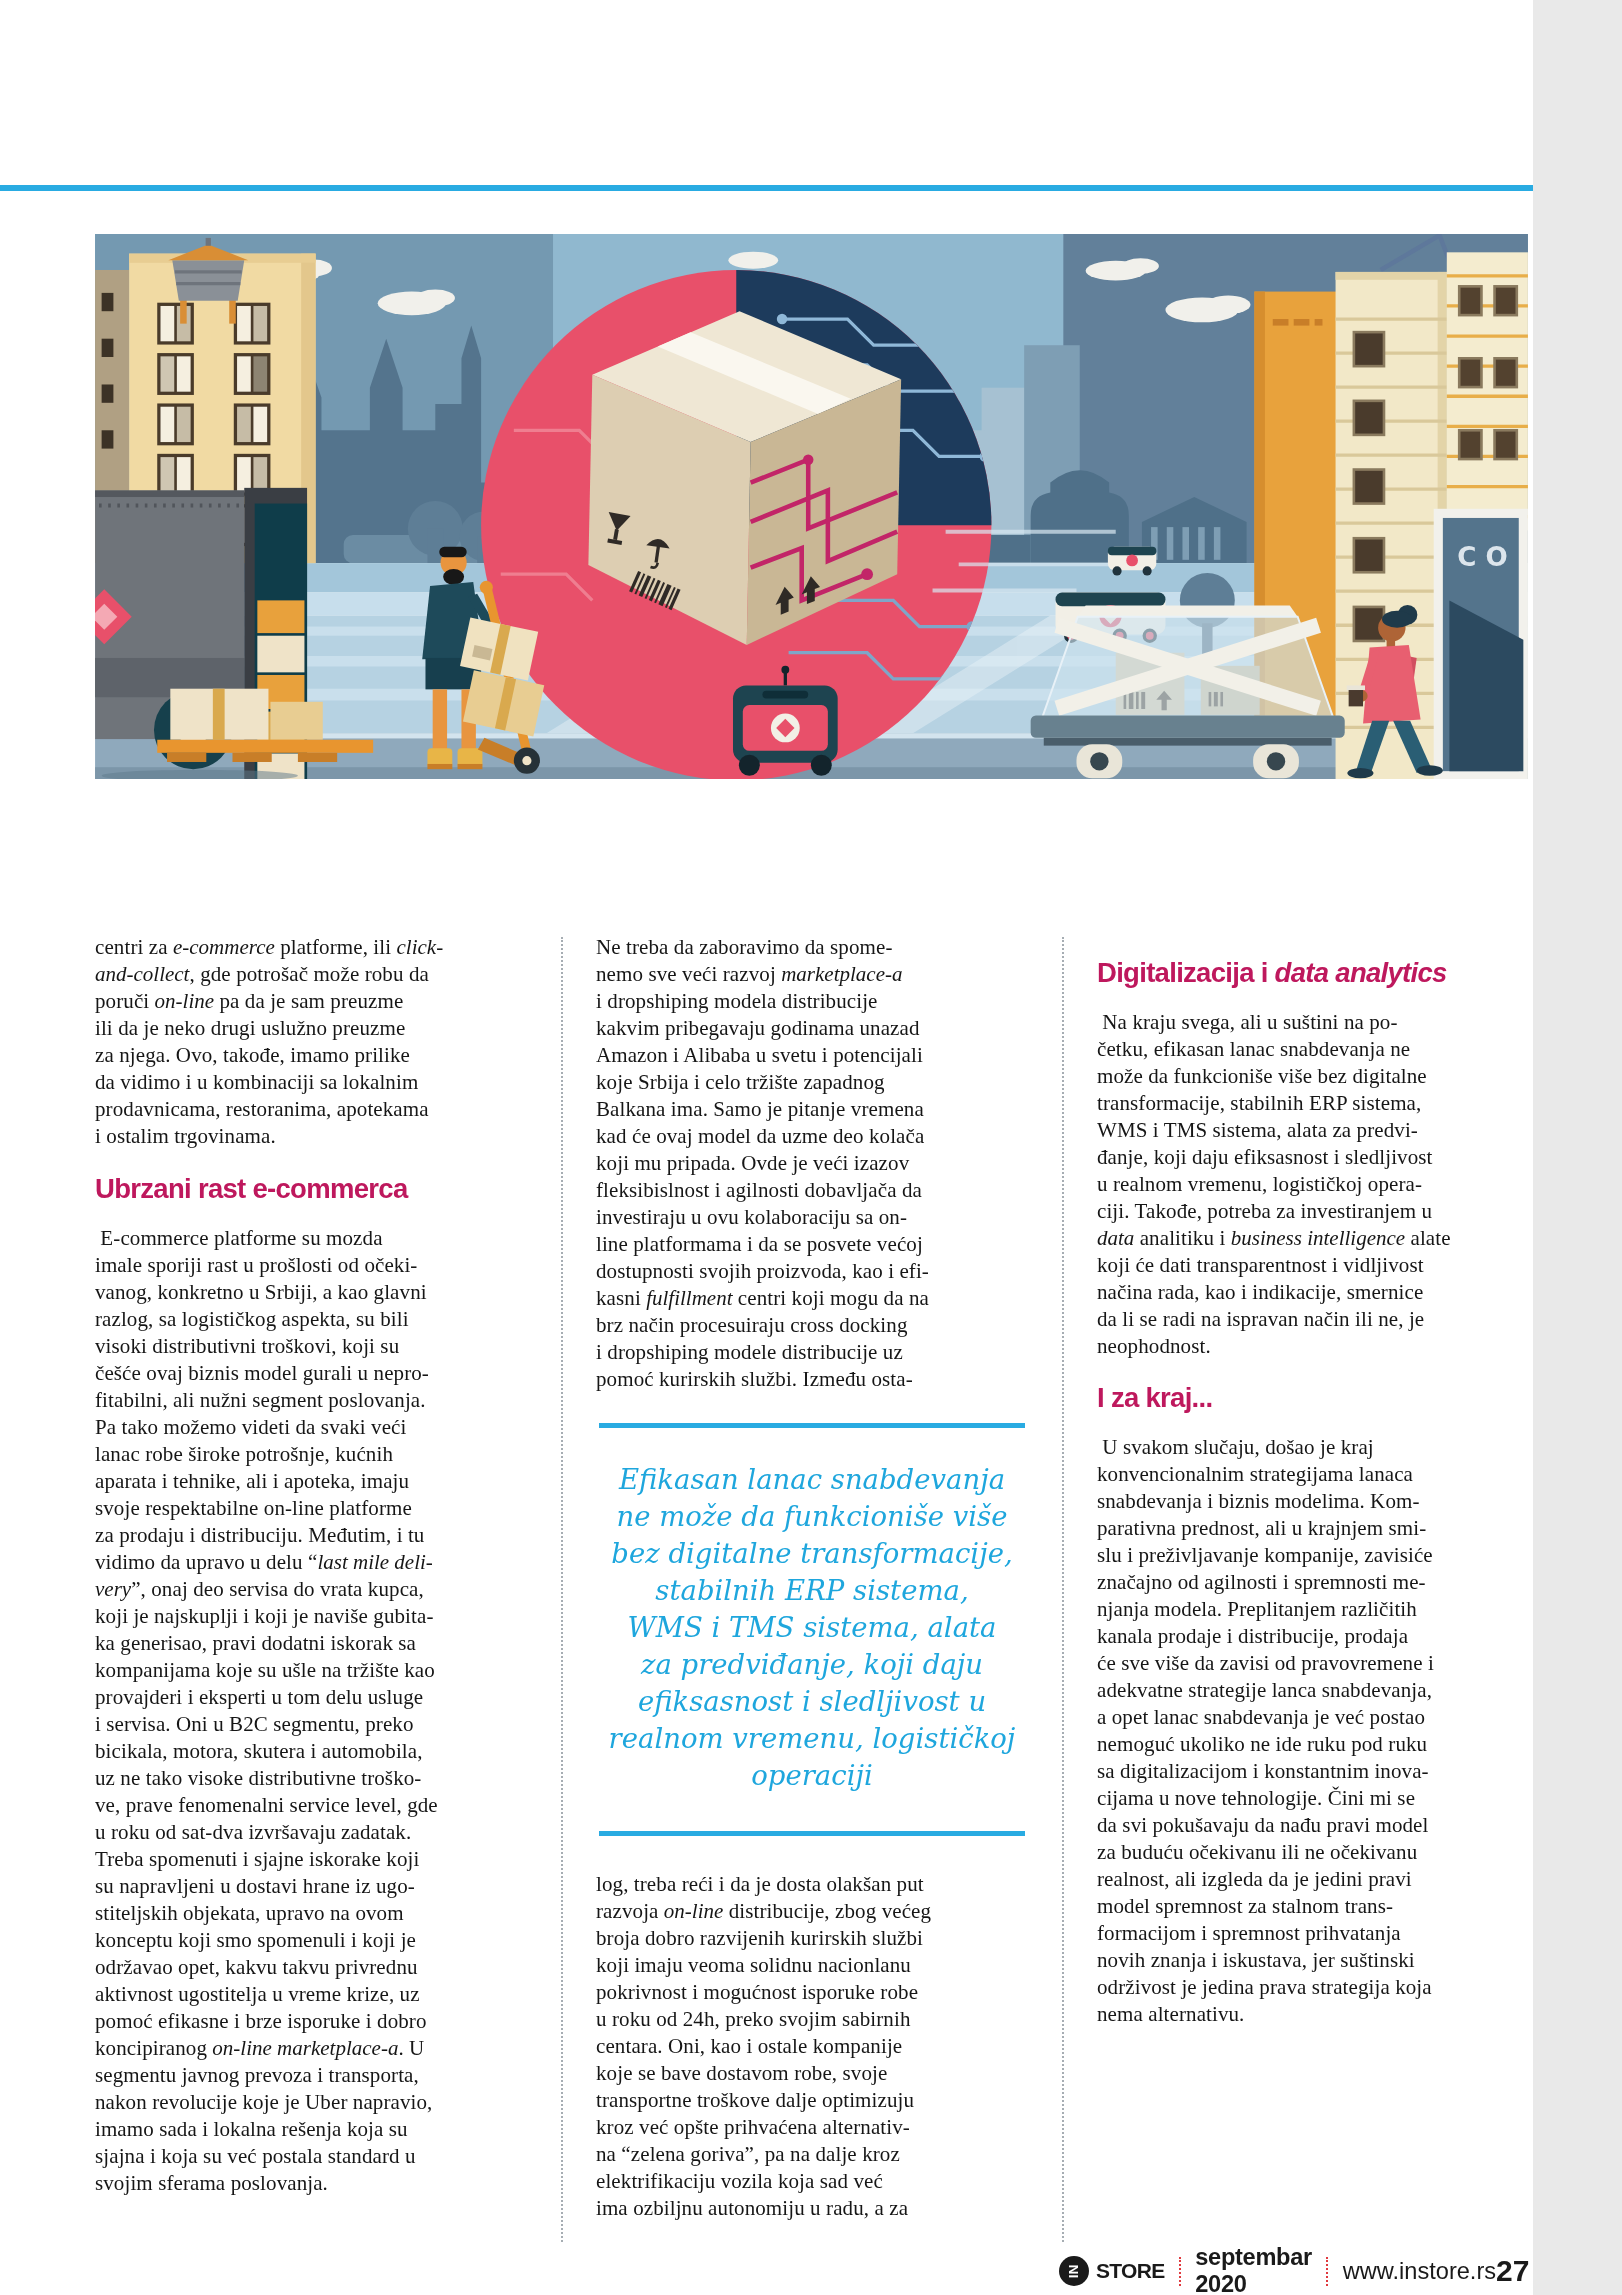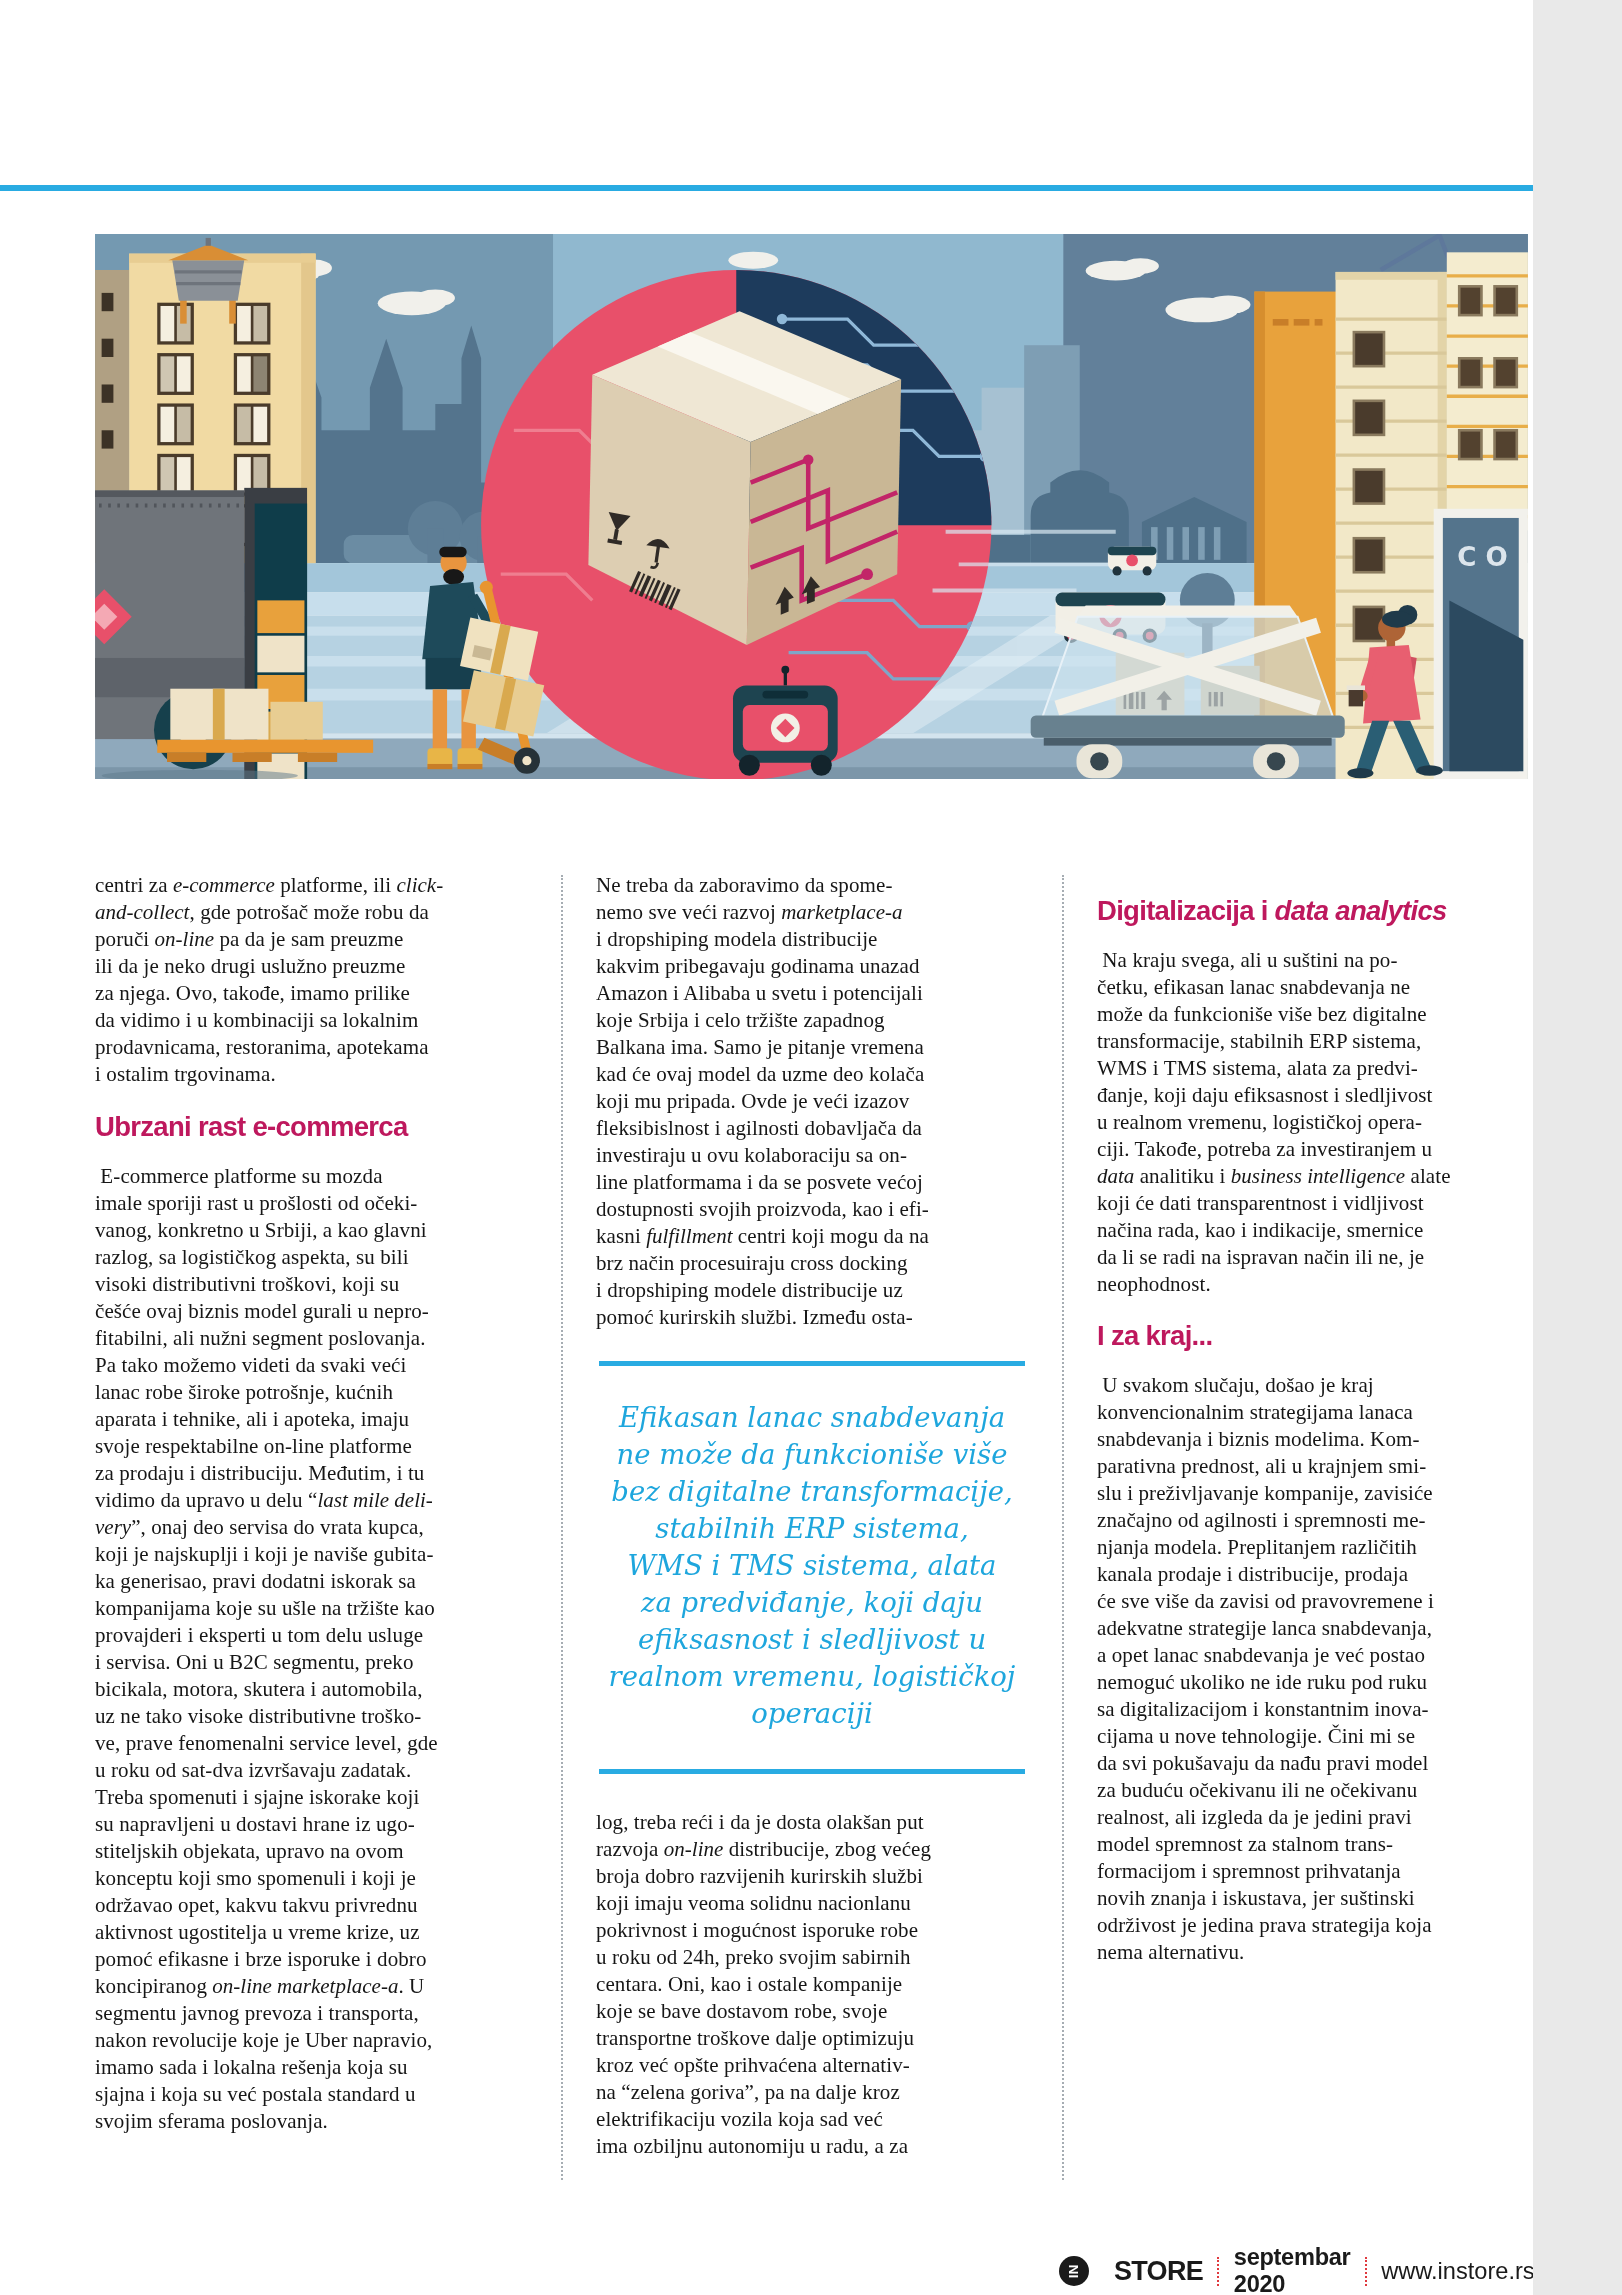--- a/index.html
+++ b/index.html
@@ -1,38 +1,38 @@
 <!DOCTYPE html>
 <html style="font-size:10.5px"><head>
 <meta charset="utf-8">
 <style>
   html,body{margin:0;padding:0;background:#e9e9e9;}
   .page{position:relative;width:1533px;height:2295px;background:#ffffff;overflow:hidden;
         font-family:"Liberation Serif",serif;}
   .top-rule{position:absolute;left:0;top:185px;width:1623px;height:5.9px;background:#29abe2;}
   .hero{position:absolute;left:95px;top:234px;width:1433px;height:545px;}
-  .article{position:absolute;left:95px;top:872px;width:1433px;display:flex;}
+  .article{position:absolute;left:95px;top:934px;width:1433px;display:flex;}
   .col{width:432px;flex:0 0 432px;}
   .gutter{width:69px;flex:0 0 69px;display:flex;justify-content:center;}
   .gutter-line{width:0;border-left:2px dotted #a6adb3;height:1305px;margin-top:2.6px;}
   .para{font-size:21px;line-height:27px;color:#161616;letter-spacing:0.1px;white-space:pre-wrap;margin:0;}
   .para i{letter-spacing:0;}
   .h2{font-family:"Liberation Sans",sans-serif;font-weight:bold;font-size:27.5px;line-height:30px;
       letter-spacing:-0.7px;color:#be185d;margin:23.6px 0 21px 0;}
   .quote-block{margin:30px 2.6px 35px 2.6px;border-top:5.9px solid #29abe2;border-bottom:5.9px solid #29abe2;
       padding:29px 0 33px 0;}
   .quote-text{font-family:"DejaVu Serif",serif;font-style:italic;font-size:27.5px;line-height:37px;
       color:#1ea6dd;text-align:center;white-space:pre-wrap;margin:4px;}
   .footer{position:absolute;left:1059px;right:95px;top:2244px;display:flex;align-items:center;}
   .logo{width:30px;height:30px;border-radius:50%;background:#1a1a1a;color:#ffffff;display:flex;
       align-items:center;justify-content:center;flex:0 0 30px;}
   .logo span{display:block;transform:rotate(-90deg);font-family:"Liberation Sans",sans-serif;
       font-weight:bold;font-size:13.7px;letter-spacing:0;}
-  .brand{font-family:"Liberation Sans",sans-serif;font-weight:900;font-size:27px;letter-spacing:-0.7px;
-      color:#1a1a1a;margin-left:25px;}
+  .brand{font-family:"Liberation Sans",sans-serif;font-weight:900;font-size:21px;letter-spacing:-0.7px;
+      color:#1a1a1a;margin-left:7px;}
   .fsep{height:29px;border-left:2.6px dotted #e0393e;margin:0 14.4px;}
   .issue{font-family:"Liberation Sans",sans-serif;font-weight:bold;font-size:23.6px;color:#1a1a1a;letter-spacing:-0.3px;}
   .site{font-family:Liberation Sans, sans-serif;font-size:23.6px;color:#1a1a1a;text-decoration:none;}
   .pagenum{margin-left:auto;font-family:"Liberation Sans",sans-serif;font-weight:900;font-size:30px;color:#1a1a1a;}
 </style>
 </head>
 <body>
 
 <div class="page">
 

